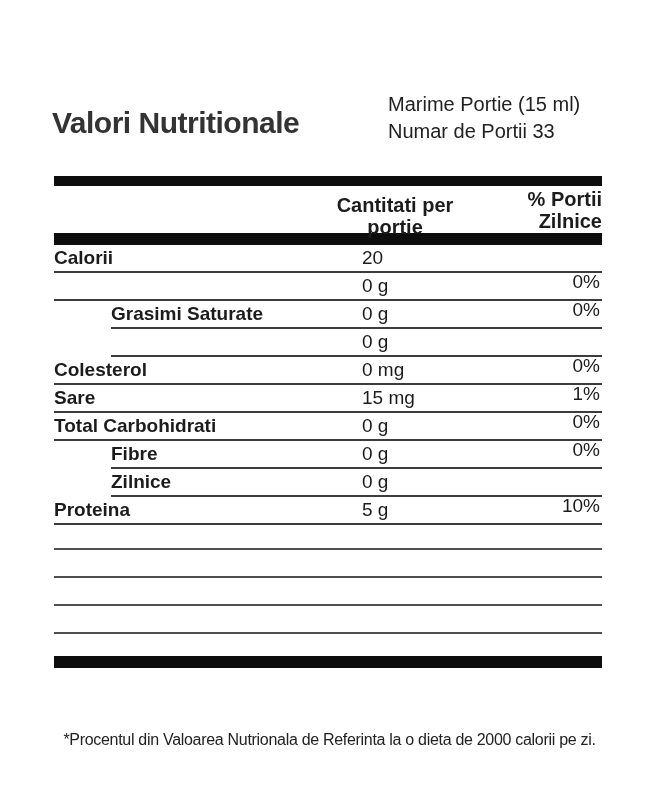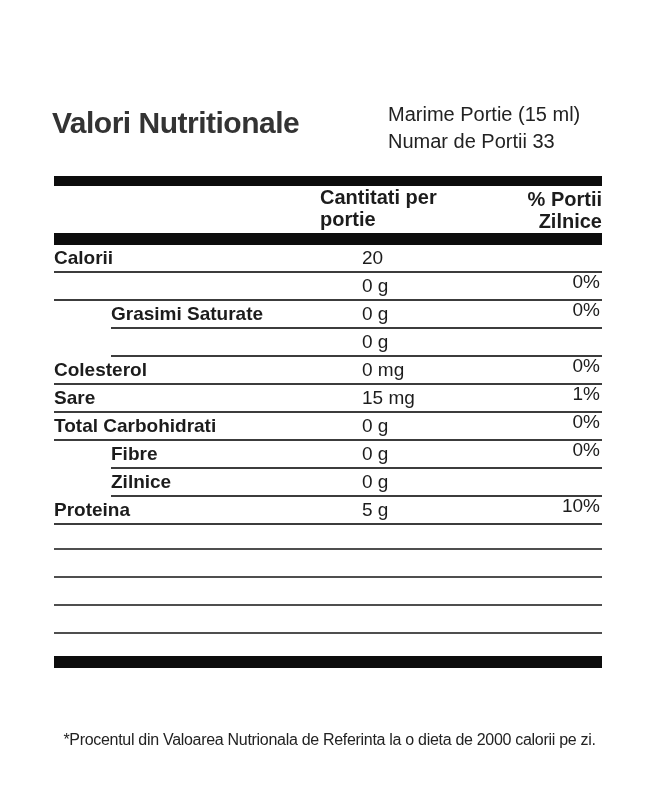--- a/index.html
+++ b/index.html
@@ -18,32 +18,32 @@
   }
   .sheet{position:relative;width:659px;height:800px;background:var(--bg);overflow:hidden;}
 
   .title{
     position:absolute;left:52px;top:106px;
     font-size:30px;font-weight:700;color:var(--title);letter-spacing:-0.5px;
     white-space:nowrap;
     text-align:center;
   }
   .serving-block{
-    position:absolute;left:388px;top:101px;
+    position:absolute;left:388px;top:91px;
     font-size:20px;line-height:27px;color:#222;white-space:nowrap;
   }
 
   .table{position:absolute;left:54px;top:176px;width:548px;}
   .bar{width:100%;background:var(--bar);}
   .bar-top{height:10px;}
   .bar-mid{height:12px;}
   .bar-bottom{height:12px;margin-top:22px;}
 
   .colheads{position:relative;height:47px;font-weight:700;font-size:20px;line-height:22px;}
-  .colhead-amount{position:absolute;left:266px;top:0;width:150px;}
+  .colhead-amount{position:absolute;left:266px;top:8px;width:150px;text-align:center;}
   .colhead-dv{position:absolute;right:0;top:2px;width:100px;text-align:right;}
 
   .row{position:relative;height:28px;font-size:19px;}
   .cell-label{position:absolute;left:0;bottom:4px;white-space:nowrap;font-weight:bold;}
   .row.bold .cell-label{font-weight:700;}
   .row.indent .cell-label{left:57px;}
   .cell-amount{position:absolute;left:308px;bottom:4px;white-space:nowrap;}
   .cell-dv{position:absolute;right:2px;bottom:8px;white-space:nowrap;}
   .rule{position:absolute;left:0;right:0;bottom:0;height:2px;background:var(--row-line);}
   .row.indent .rule{left:57px;}

